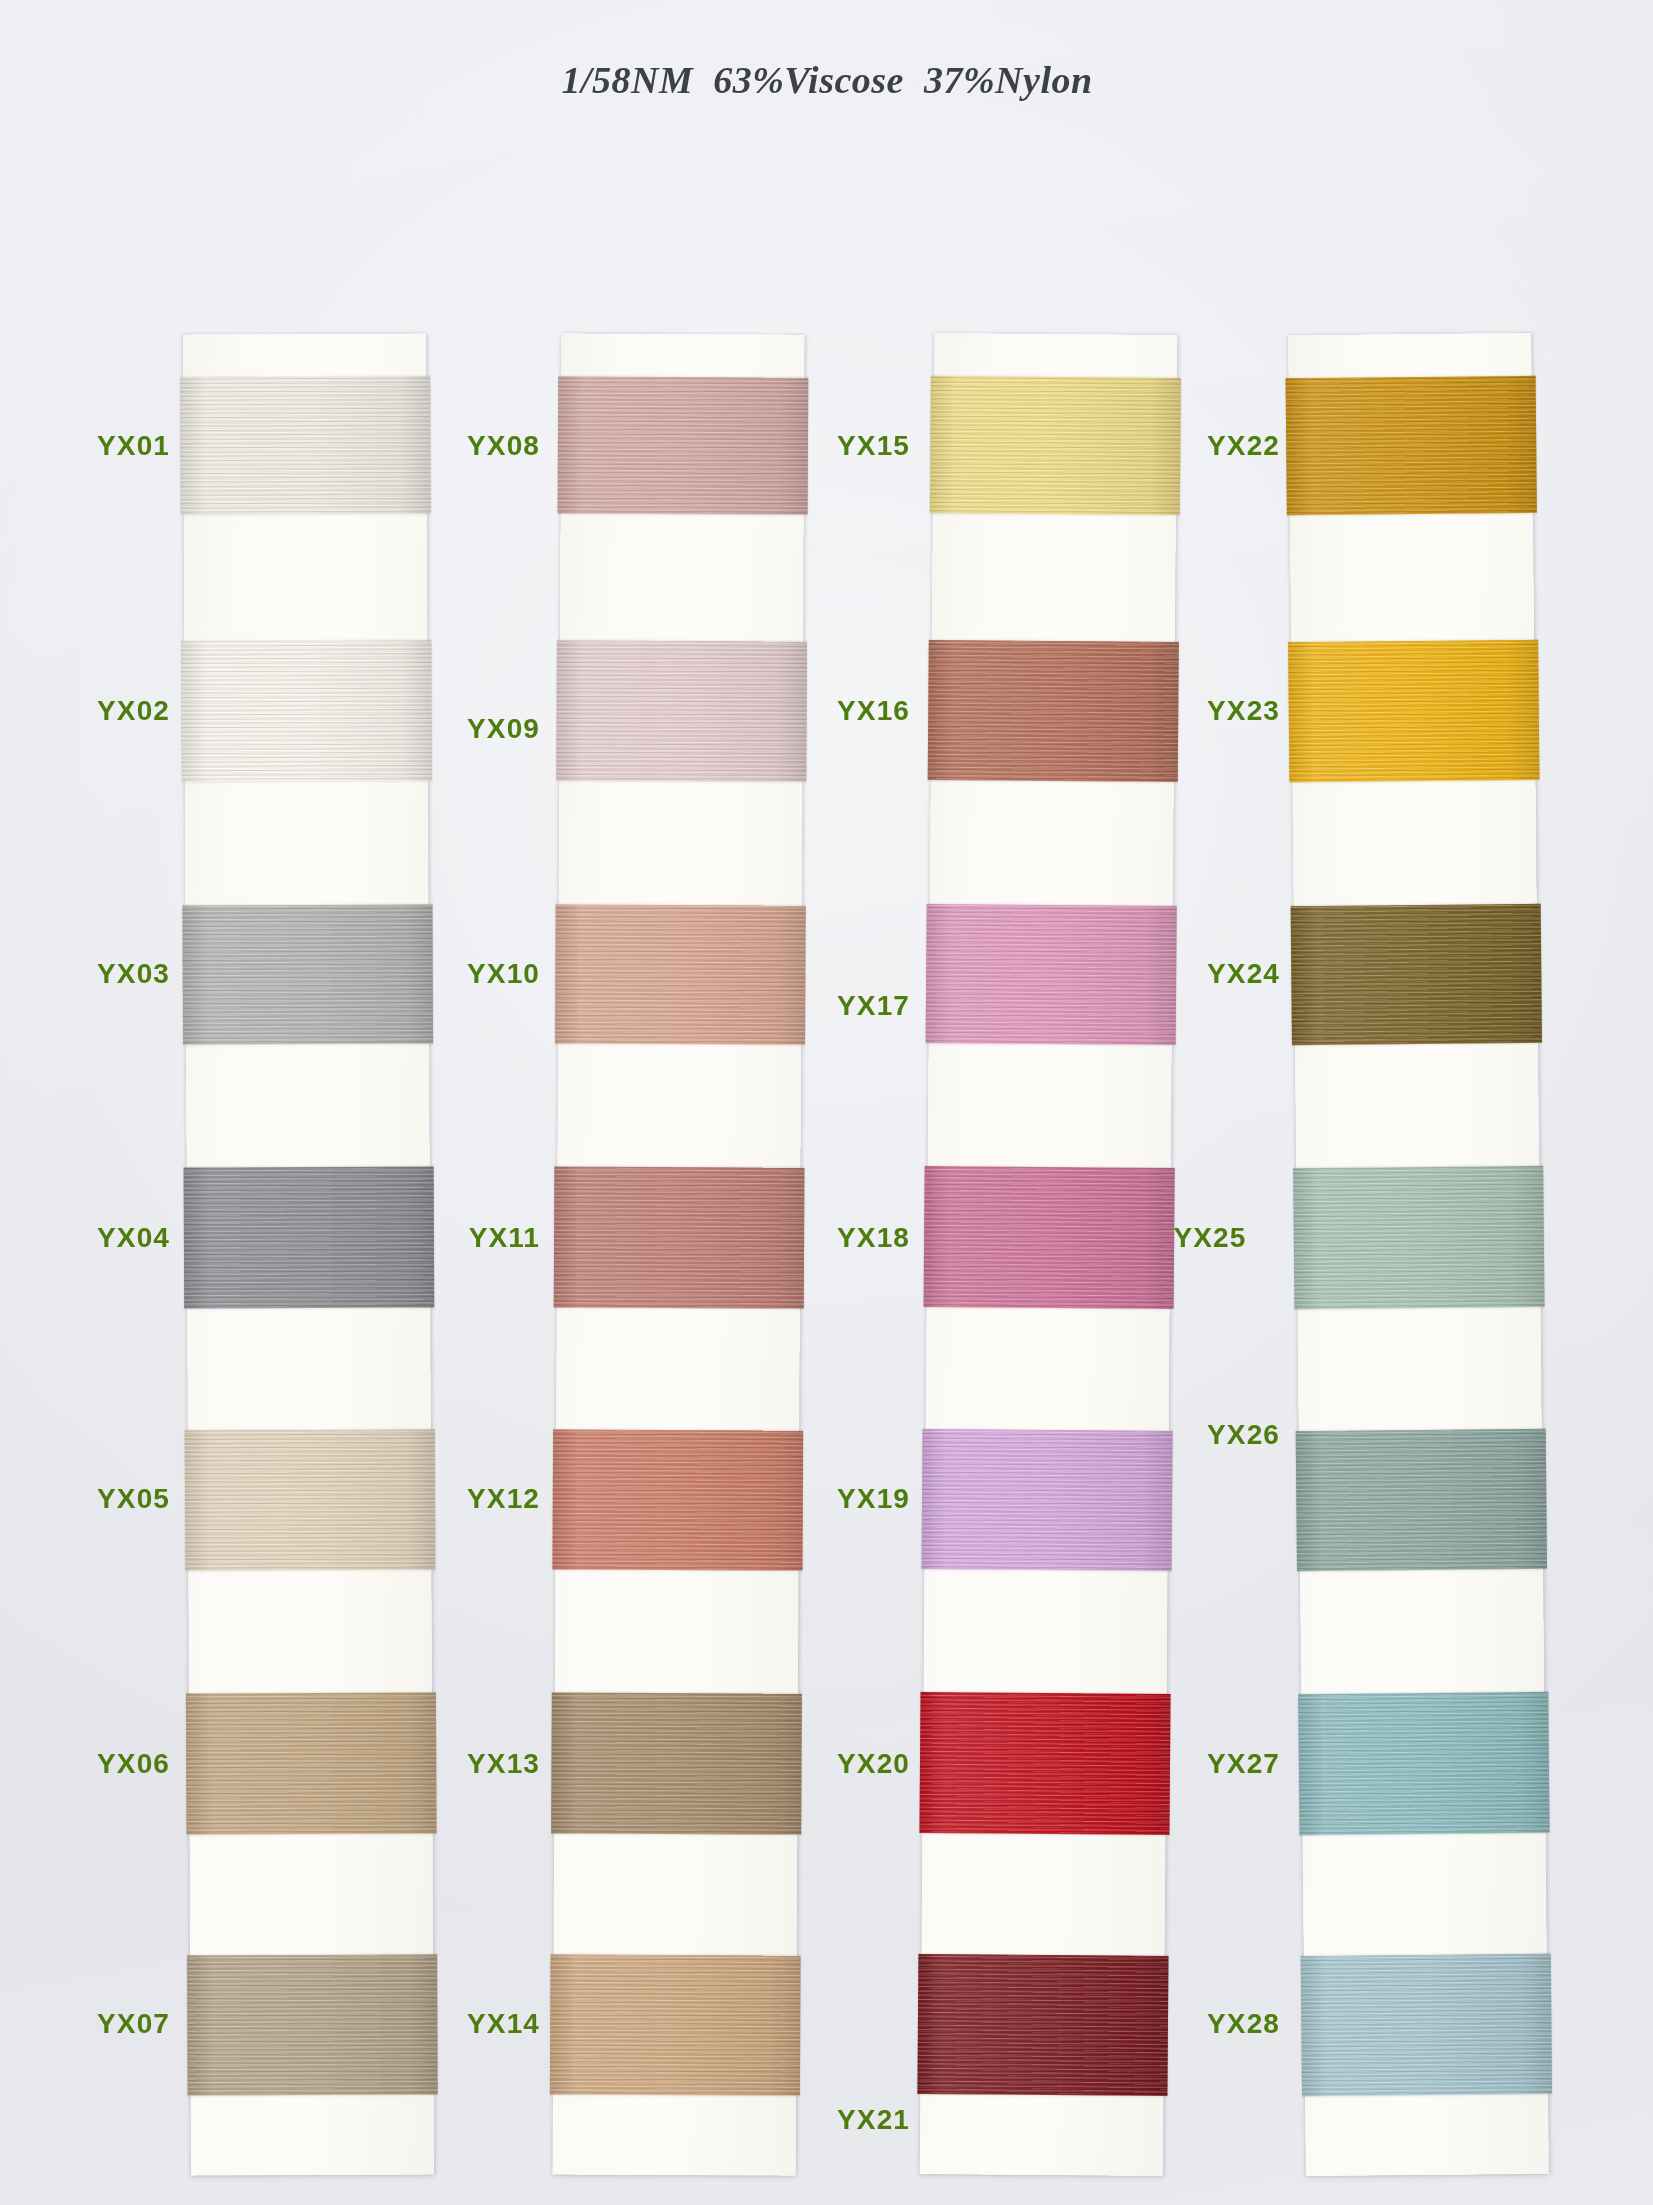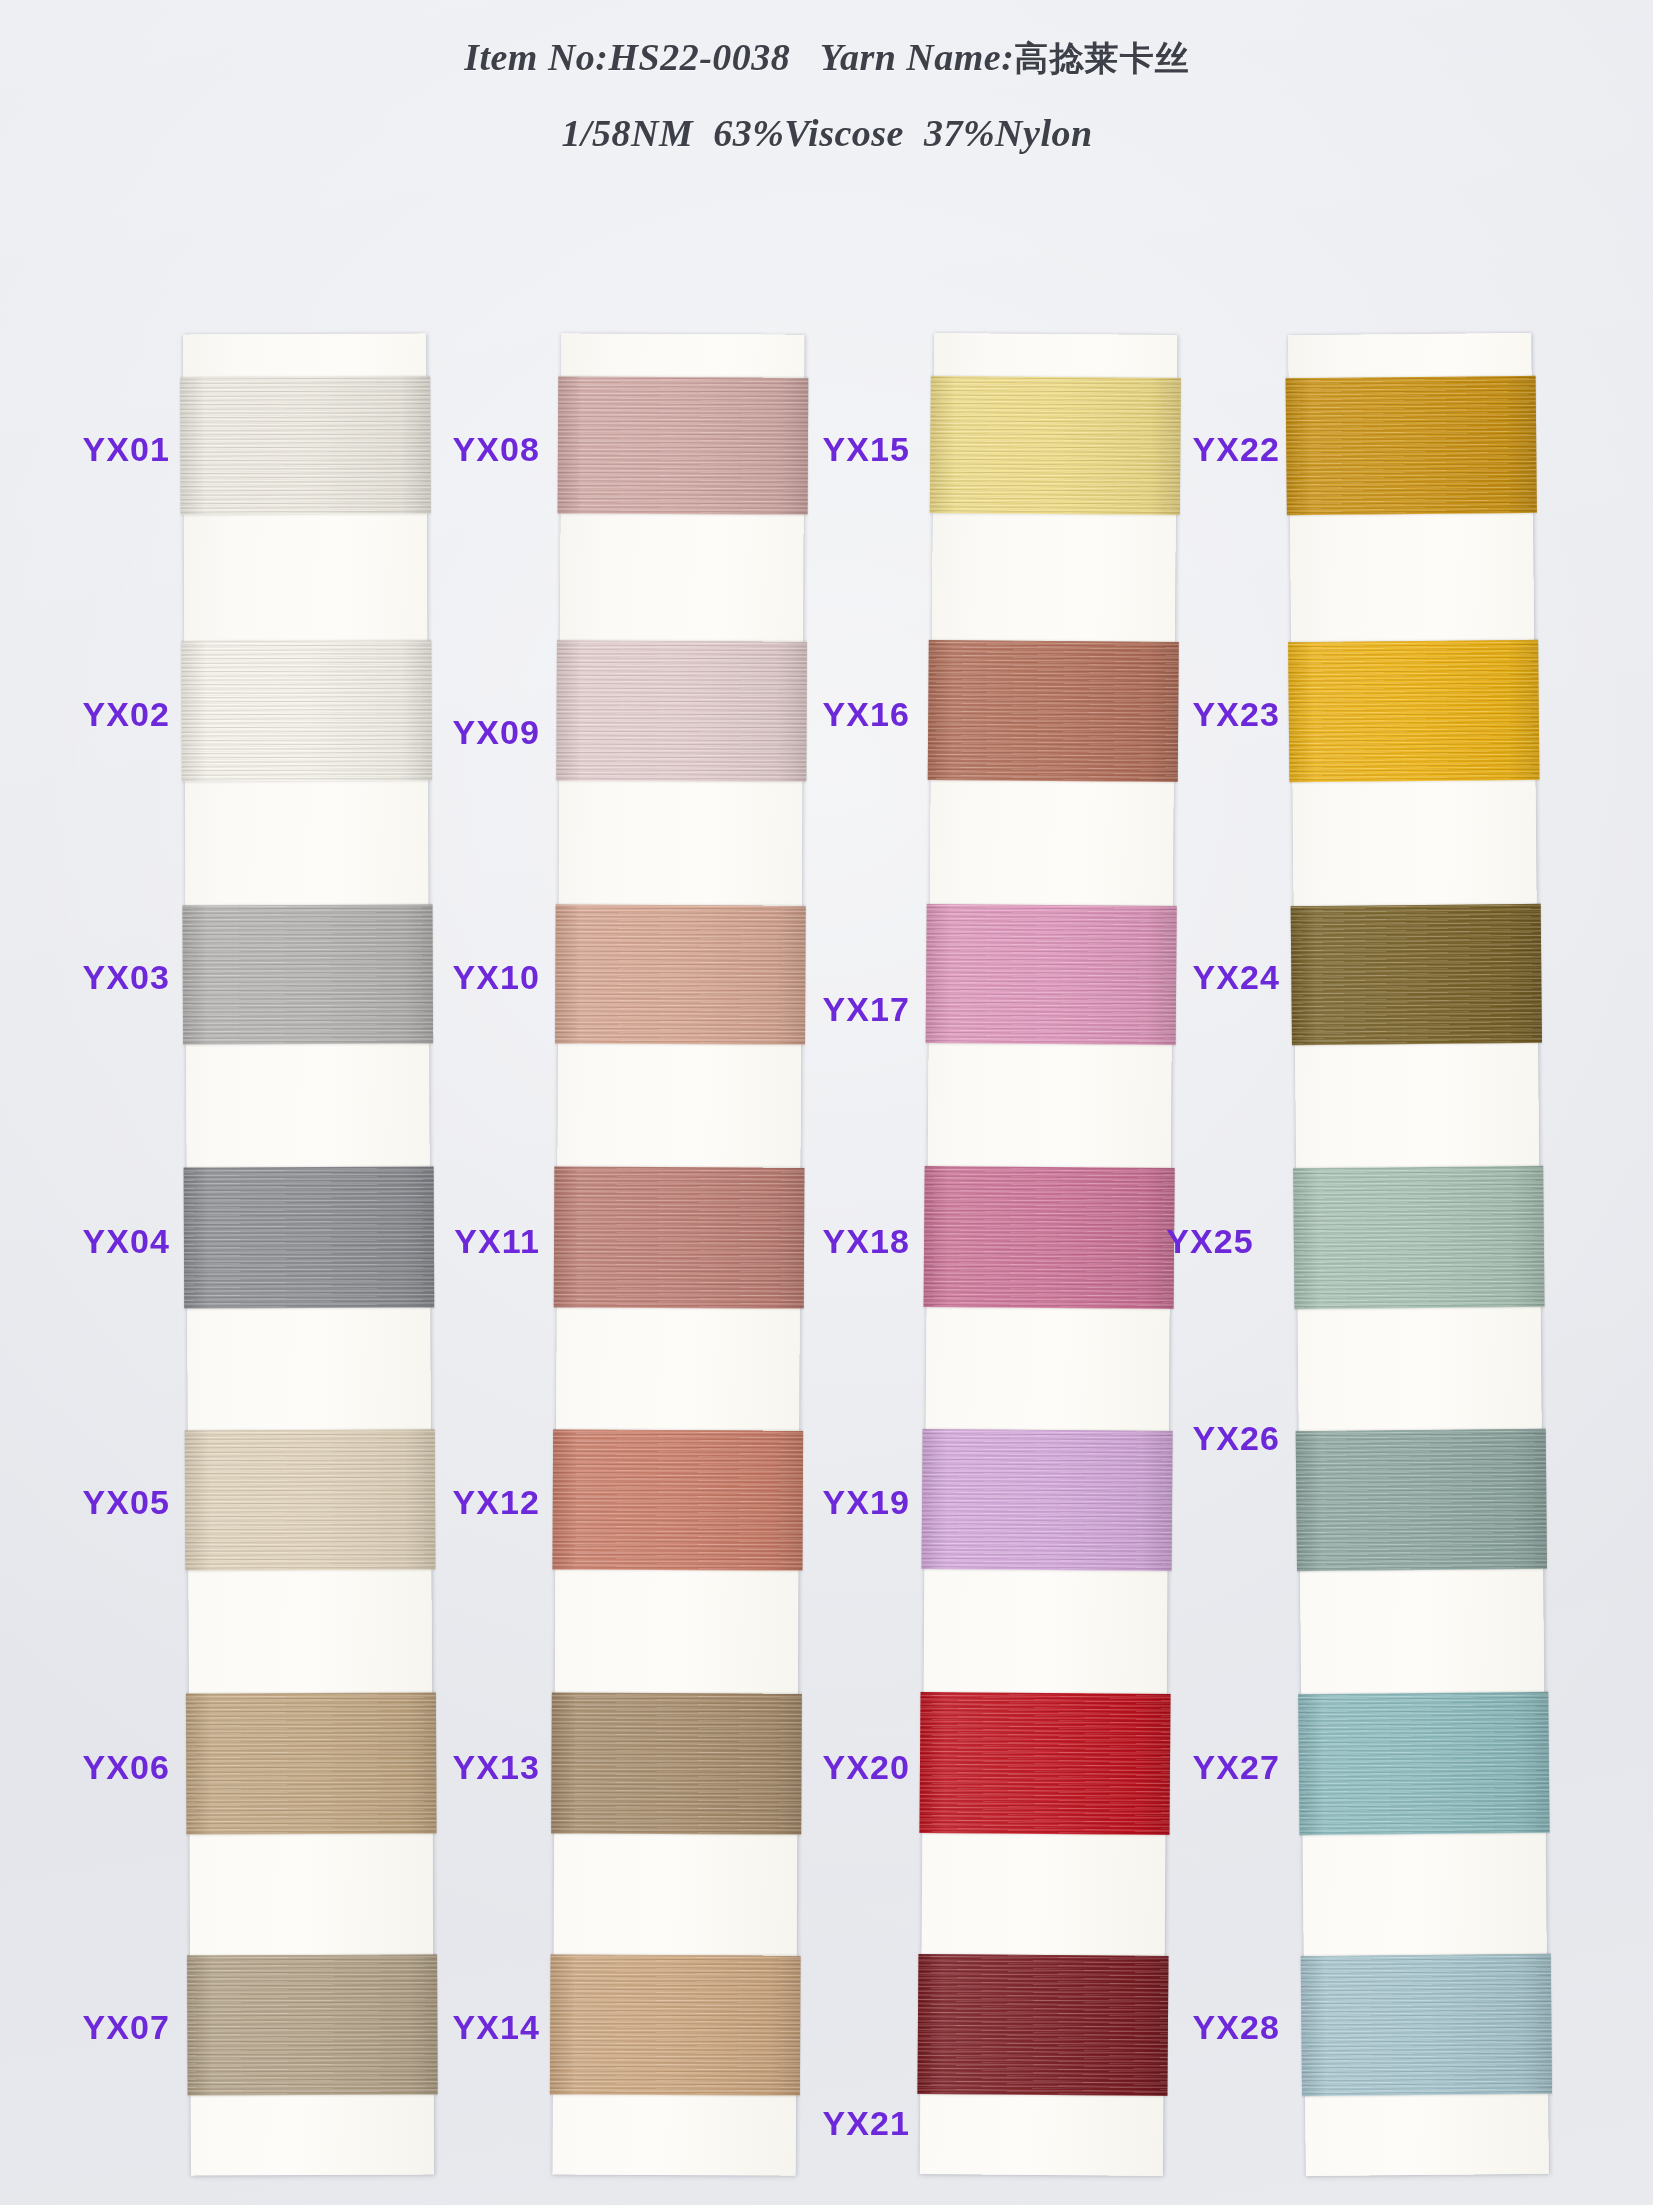--- a/index.html
+++ b/index.html
@@ -140,39 +140,38 @@
       rgba(255,255,255,0.00) 0.5px,
       rgba(0,0,0,0.05) 1.1px,
       rgba(255,255,255,0.00) 1.6px);
   }
 
   
   .label {
     position: absolute;
     font-family: "Liberation Sans", sans-serif;
     font-weight: 700;
-    font-size: 34px;
+    font-size: 28px;
     letter-spacing: 1.1px;
-    color: #6d28d9;
+    color: #4d7c0f;
     white-space: nowrap;
     text-align: right;
     width: 140px;
   }
   .col1 .label { left: -157px; }
   .col2 .label { left: -157px; }
   .col3 .label { left: -157px; }
   .col4 .label { left: -157px; }
 </style>
 </head>
 <body>
 
 <div class="paper-bg"></div>
 
 <div class="header">
-  <div class="line line1"><span>Item No:HS22-0038   Yarn Name:</span><span class="cjk">高捻莱卡丝</span></div>
   <div class="line line2">1/58NM  63%Viscose  37%Nylon</div>
 </div>
 
 <div class="board">
 
   <div class="column col1">
     <div class="card"></div>
     <div class="bands">
         <div class="band" style="top: 43px; height: 137px; background: rgb(240, 236, 227);">
           <div class="fill"></div>

